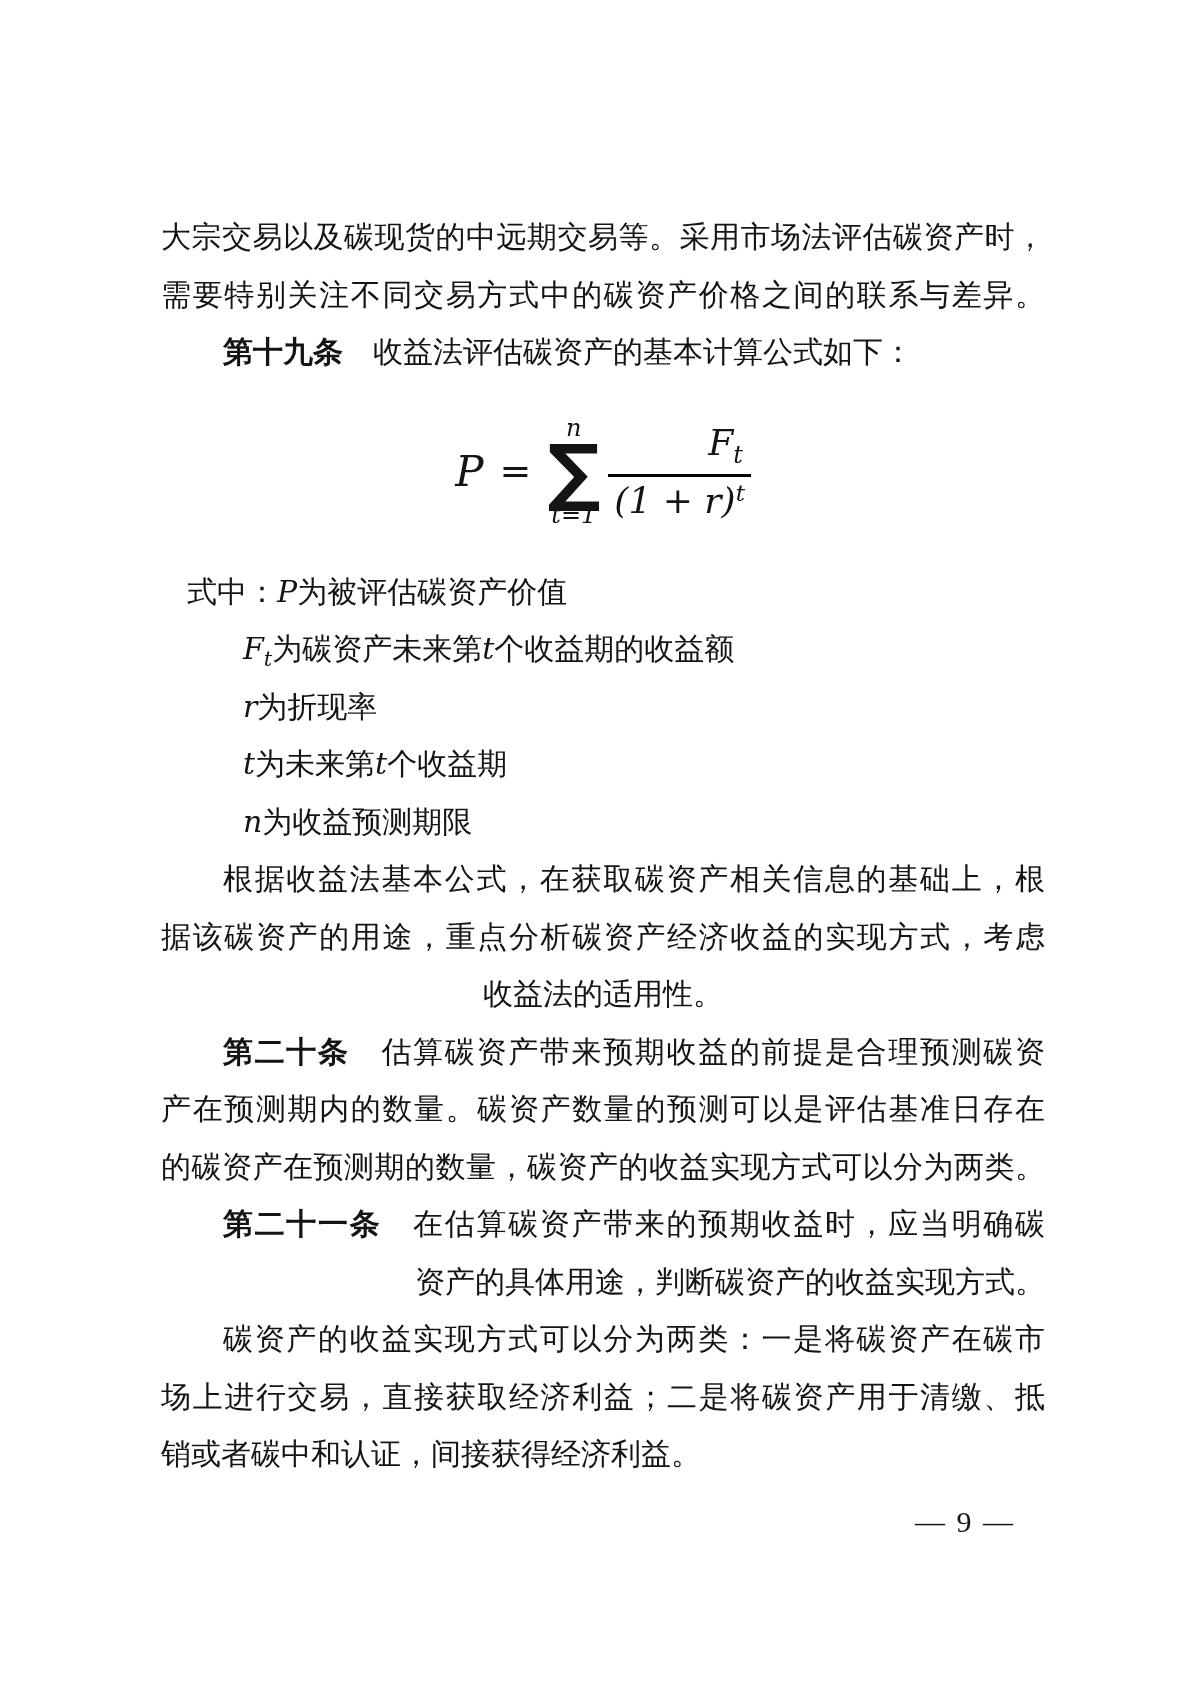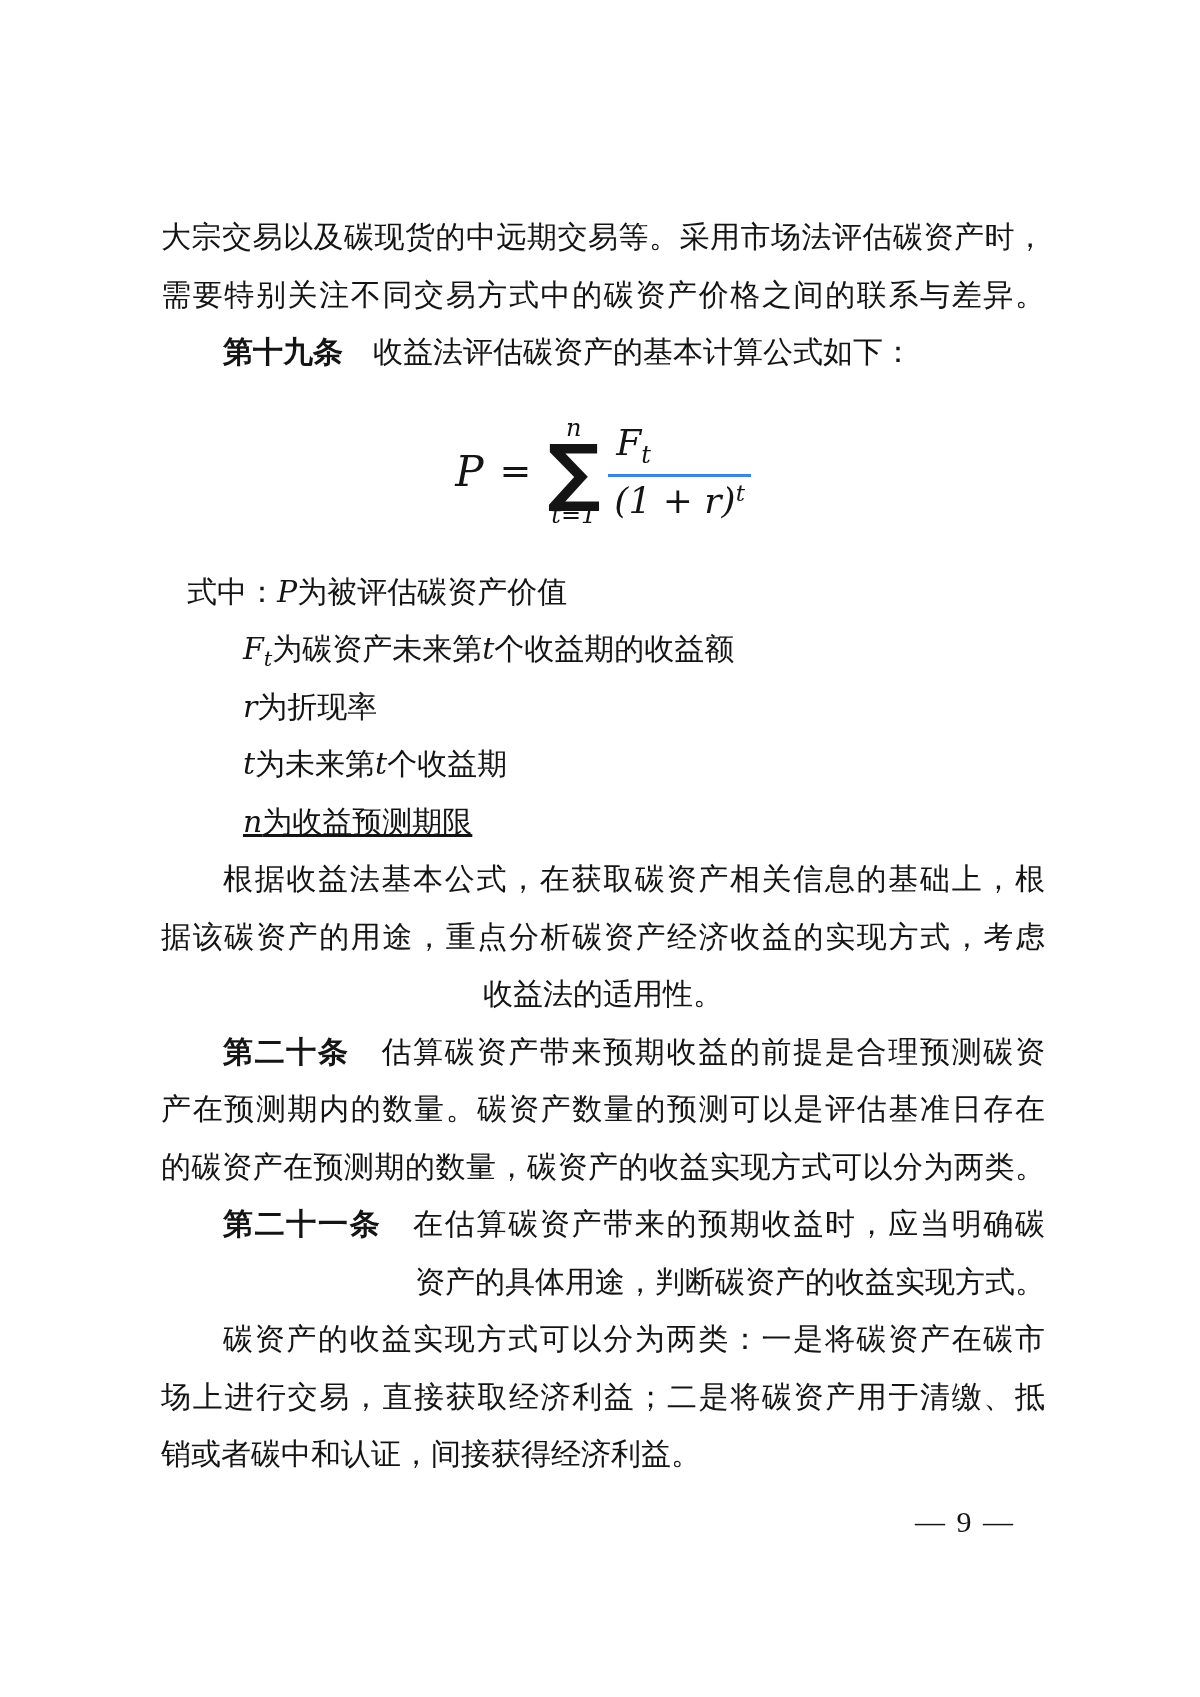--- a/index.html
+++ b/index.html
@@ -25,24 +25,24 @@
   
   .formula-row{
     height:182px;display:flex;align-items:center;justify-content:center;
   }
   .formula{display:flex;align-items:center;}
   .f-p{font-size:42px;font-style:italic;font-family:"DejaVu Serif",serif;}
   .f-eq{font-size:38px;margin:0 16px;font-family:"DejaVu Serif",serif;}
   .f-sum{display:flex;flex-direction:column;align-items:center;line-height:1;margin-right:8px;}
   .f-lim{font-size:24px;font-style:italic;font-family:"DejaVu Serif",serif;line-height:1.1;}
   .f-sigma{font-size:74px;line-height:0.82;font-family:"DejaVu Sans",sans-serif;font-weight:bold;}
-  .f-frac{display:inline-flex;flex-direction:column;align-items:flex-start;}
+  .f-frac{display:inline-flex;flex-direction:column;align-items:flex-end;}
   .f-num{font-size:36px;padding:0 8px 5px;font-family:"DejaVu Serif",serif;}
   .f-num .sb{font-size:24px;vertical-align:-8px;}
-  .f-den{font-size:36px;border-top:3px solid #3b82f6;padding:3px 6px 0;font-family:"DejaVu Serif",serif;}
+  .f-den{font-size:36px;border-top:3px solid #000000;padding:3px 6px 0;font-family:"DejaVu Serif",serif;}
   .f-den .sp{font-size:23px;vertical-align:12px;}
 
   .page-number{
     text-align:right;padding-right:30px;font-size:30px;margin-top:16px;
     line-height:45px;letter-spacing:2px;
   }
 </style>
 </head>
 <body>
 
@@ -68,21 +68,21 @@
         <span class="f-den"><span class="i">(1 + r)</span><span class="i sp">t</span></span>
       </span>
     </div>
   </div>
 
   <div id="lines-after">
       <div class="line" style="padding-left: 26px;"><span>式中：</span><span class="i">P</span><span>为被评估碳资产价值</span></div>
       <div class="line" style="padding-left: 82px;"><span class="i">F</span><span class="i sb">t</span><span>为碳资产未来第</span><span class="i">t</span><span>个收益期的收益额</span></div>
       <div class="line" style="padding-left: 82px;"><span class="i">r</span><span>为折现率</span></div>
       <div class="line" style="padding-left: 82px;"><span class="i">t</span><span>为未来第</span><span class="i">t</span><span>个收益期</span></div>
-      <div class="line" style="padding-left: 82px; text-decoration: underline;"><span class="i">n</span><span>为收益预测期限</span></div>
+      <div class="line" style="padding-left: 82px;"><span class="i">n</span><span>为收益预测期限</span></div>
       <div class="line fill" style="padding-left: 62px;"><span>根据收益法基本公式，在获取碳资产相关信息的基础上，根</span></div>
       <div class="line fill" style="padding-left: 0px;"><span>据该碳资产的用途，重点分析碳资产经济收益的实现方式，考虑</span></div>
       <div class="line" style="padding-left: 0px; text-align: center;"><span>收益法的适用性。</span></div>
       <div class="line fill" style="padding-left: 62px;"><span class="b">第二十条</span><span>　估算碳资产带来预期收益的前提是合理预测碳资</span></div>
       <div class="line fill" style="padding-left: 0px;"><span>产在预测期内的数量。碳资产数量的预测可以是评估基准日存在</span></div>
       <div class="line fill" style="padding-left: 0px;"><span>的碳资产在预测期的数量，碳资产的收益实现方式可以分为两类。</span></div>
       <div class="line fill" style="padding-left: 62px;"><span class="b">第二十一条</span><span>　在估算碳资产带来的预期收益时，应当明确碳</span></div>
       <div class="line" style="padding-left: 0px; text-align: right;"><span>资产的具体用途，判断碳资产的收益实现方式。</span></div>
       <div class="line fill" style="padding-left: 62px;"><span>碳资产的收益实现方式可以分为两类：一是将碳资产在碳市</span></div>
       <div class="line fill" style="padding-left: 0px;"><span>场上进行交易，直接获取经济利益；二是将碳资产用于清缴、抵</span></div>

